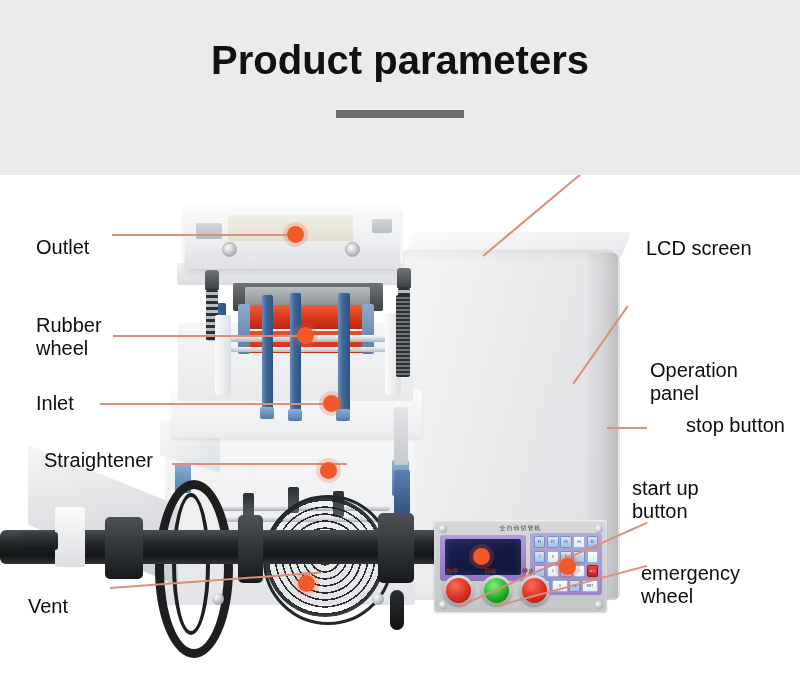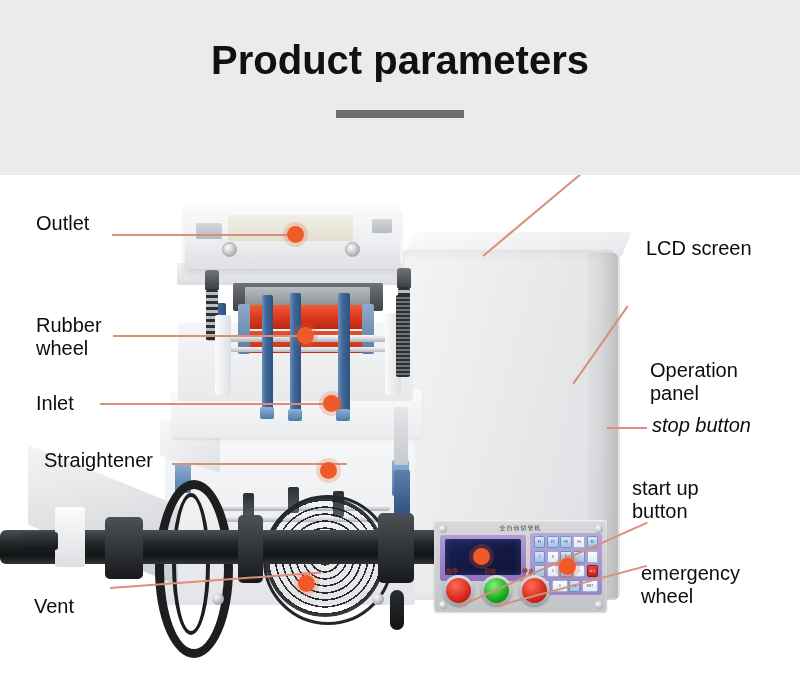--- a/index.html
+++ b/index.html
@@ -513,27 +513,27 @@
   <div class="dot" style="left:287px;top:51px;"></div>
   <div class="dot" style="left:297px;top:152px;"></div>
   <div class="dot" style="left:323px;top:220px;"></div>
   <div class="dot" style="left:320px;top:287px;"></div>
   <div class="dot" style="left:298px;top:400px;"></div>
   <div class="dot" style="left:473px;top:373px;"></div>
   <div class="dot" style="left:559px;top:383px;"></div>
 
 </div>
 
-<div class="label" style="left:36px;top:212px;">Outlet</div>
+<div class="label" style="left:36px;top:236px;">Outlet</div>
 <div class="label" style="left:36px;top:314px;">Rubber
 wheel</div>
 <div class="label" style="left:36px;top:392px;">Inlet</div>
 <div class="label" style="left:44px;top:449px;">Straightener</div>
-<div class="label" style="left:34px;top:595px;">Vent</div>
+<div class="label" style="left:28px;top:595px;">Vent</div>
 
 <div class="label r" style="left:646px;top:237px;">LCD screen</div>
 <div class="label r" style="left:650px;top:315px;margin-top:44px;">Operation
 panel</div>
-<div class="label r" style="left:652px;top:414px;font-style:italic;">stop button</div>
+<div class="label r" style="left:686px;top:414px;">stop button</div>
 <div class="label r" style="left:632px;top:477px;">start up
 button</div>
 <div class="label r" style="left:641px;top:562px;">emergency
 wheel</div>
 
 </body></html>

